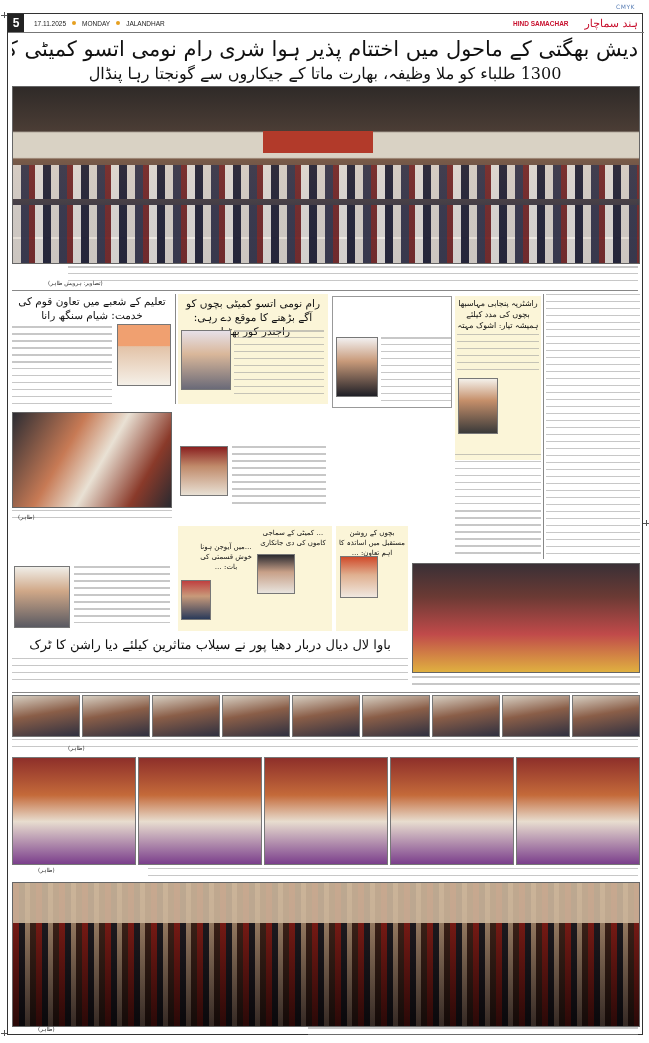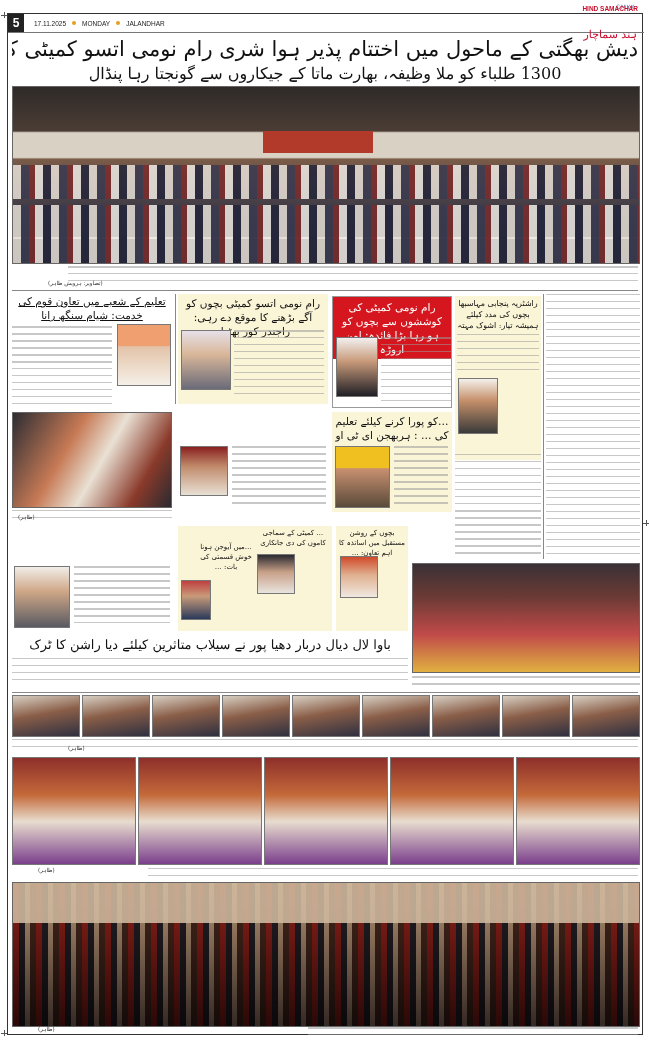--- a/index.html
+++ b/index.html
@@ -11,21 +11,21 @@
   .crop-mark { position: absolute; width: 6px; height: 6px; }
   .crop-mark::before, .crop-mark::after { content: ""; position: absolute; background: #555; }
   .crop-mark::before { left: 2.5px; top: 0; width: 1px; height: 6px; }
   .crop-mark::after { left: 0; top: 2.5px; width: 6px; height: 1px; }
 
   
   .header { position: absolute; left: 0; top: 0; width: 636px; height: 19px; border-bottom: 1px solid #777; display: flex; align-items: center; }
   .page-num { width: 16px; height: 18px; background: #222; color: #fff; font-family: "Liberation Sans", sans-serif; font-weight: bold; font-size: 12px; display: flex; align-items: center; justify-content: center; }
   .date-line { display: flex; align-items: center; gap: 6px; margin-left: 10px; font-family: "Liberation Sans", sans-serif; font-size: 6.5px; color: #222; }
   .dot { width: 4px; height: 4px; border-radius: 50%; background: #e6a020; display: inline-block; }
-  .brand { margin-left: auto; display: flex; align-items: center; gap: 16px; padding-right: 6px; flex-direction: column; }
+  .brand { margin-left: auto; display: flex; align-items: center; gap: 16px; padding-right: 6px; }
   .brand-en { font-family: "Liberation Sans", sans-serif; font-weight: bold; font-size: 6.5px; color: #c8102e; }
   .brand-ur { font-family: "DejaVu Serif", serif; font-size: 11px; color: #c8102e; direction: rtl; }
 
   
   .headline-main { position: absolute; left: 4px; right: 4px; top: 22px; text-align: center; direction: rtl; font-family: "DejaVu Serif", serif; font-size: 21px; line-height: 26px; color: #111; white-space: nowrap; overflow: hidden; }
   .headline-sub { position: absolute; left: 4px; right: 4px; top: 50px; text-align: center; direction: rtl; font-family: "DejaVu Serif", serif; font-size: 16px; line-height: 20px; color: #111; white-space: nowrap; overflow: hidden; }
 
   .photo { position: absolute; overflow: hidden; border: 1px solid #666; }
   .photo-main { left: 4px; top: 72px; width: 628px; height: 178px; background: linear-gradient(180deg, #2f2a28 0%, #4b3d35 25%, #d9d2c4 26%, #d9d2c4 40%, #7a5b48 41%, #3d3a46 70%, #2a2b38 100%); }
   .stage-banner { position: absolute; left: 250px; top: 44px; width: 110px; height: 22px; background: #b23a2a; }
@@ -85,39 +85,38 @@
     <div class="crowd-row" style="top:78px;"></div>
     <div class="crowd-row" style="top:118px;"></div>
     <div class="crowd-row" style="top:150px;height:28px;"></div>
   </div>
   <div class="caption" style="left:60px;right:4px;top:252px;height:21px;">
       <span class="illegible"></span>
     </div>
   <div class="credit" style="left:40px;top:266px;">(تصاویر: ہرویش طاہر)</div>
   <div class="h-rule" style="left:4px;right:4px;top:276px;"></div>
 
-  <div class="story" style="left:4px;top:280px;width:160px;height:110px;text-decoration:underline;">
+  <div class="story" style="left:4px;top:280px;width:160px;height:110px;">
     <div class="story-head">تعلیم کے شعبے میں تعاون قوم کی خدمت: شیام سنگھ رانا</div>
     <div class="story-body" style="height:80px;width:100px;margin-top:4px;">
         <span class="illegible"></span>
       </div>
     <div class="portrait" style="left:105px;top:30px;width:54px;height:62px;background:linear-gradient(180deg,#f0a070 0%,#f0a070 35%,#e3c3a8 36%,#f5f0e8 100%);"></div>
   </div>
   <div class="v-rule" style="left:167px;top:280px;height:110px;"></div>
 
   <div class="story shaded" style="left:170px;top:280px;width:150px;height:110px;padding:2px;">
     <div class="story-head">رام نومی اتسو کمیٹی بچوں کو آگے بڑھنے کا موقع دے رہی: راجندر کور بھٹھل</div>
     <div class="portrait" style="left:3px;top:36px;width:50px;height:60px;background:linear-gradient(180deg,#e6e0e8 0%,#d9b79a 40%,#6a6a78 100%);"></div>
     <div class="story-body" style="position:absolute;left:56px;top:36px;width:90px;height:70px;">
         <span class="illegible"></span>
       </div>
   </div>
 
   <div class="story" style="left:324px;top:282px;width:120px;height:112px;border:1px solid #999;">
-    <div class="story-head red-box">رام نومی کمیٹی کی کوششوں سے بچوں کو ہو رہا بڑا فائدہ: امن اروڑہ</div>
     <div class="portrait" style="left:3px;top:40px;width:42px;height:60px;background:linear-gradient(180deg,#f2f0f0 0%,#c89a7a 40%,#1f1f26 100%);"></div>
     <div class="story-body" style="position:absolute;left:48px;top:40px;width:70px;height:65px;">
         <span class="illegible"></span>
       </div>
   </div>
 
   <div class="story shaded" style="left:447px;top:282px;width:86px;height:164px;padding:2px;">
     <div class="story-head" style="font-size:8px;line-height:11px;">راشٹریہ پنجابی مہاسبھا بچوں کی مدد کیلئے ہمیشہ تیار: اشوک مہتہ</div>
     <div class="story-body" style="height:40px;margin-top:3px;">
         <span class="illegible"></span>
@@ -143,27 +142,20 @@
     </div>
   <div class="credit" style="left:10px;top:500px;">(طاہر)</div>
 
   <div class="story" style="left:170px;top:398px;width:150px;height:100px;">
     <div class="portrait" style="left:2px;top:34px;width:48px;height:50px;background:linear-gradient(180deg,#8a2020 0%,#c08a6a 40%,#e8e0d4 100%);"></div>
     <div class="story-body" style="position:absolute;left:54px;top:34px;width:94px;height:60px;">
         <span class="illegible"></span>
       </div>
   </div>
 
-  <div class="story shaded" style="left:324px;top:398px;width:120px;height:100px;padding:2px;">
-    <div class="story-head">…کو پورا کرنے کیلئے تعلیم کی … : ہربھجن ای ٹی او</div>
-    <div class="portrait" style="left:3px;top:34px;width:55px;height:62px;background:linear-gradient(180deg,#f0c020 0%,#f0c020 35%,#c89070 36%,#5a4a3a 100%);"></div>
-    <div class="story-body" style="position:absolute;left:62px;top:34px;width:54px;height:60px;">
-        <span class="illegible"></span>
-      </div>
-  </div>
 
   <div class="story" style="left:4px;top:512px;width:160px;height:105px;">
     <div class="portrait" style="left:2px;top:40px;width:56px;height:62px;background:linear-gradient(180deg,#f0eee8 0%,#d0a888 40%,#5a5a62 100%);"></div>
     <div class="story-body" style="position:absolute;left:62px;top:40px;width:96px;height:62px;">
         <span class="illegible"></span>
       </div>
   </div>
 
   <div class="story shaded" style="left:170px;top:512px;width:96px;height:105px;padding:16px;">
     <div class="story-head" style="font-size:7px;line-height:10px;">…میں آیوجن ہونا خوش قسمتی کی بات: …</div>

